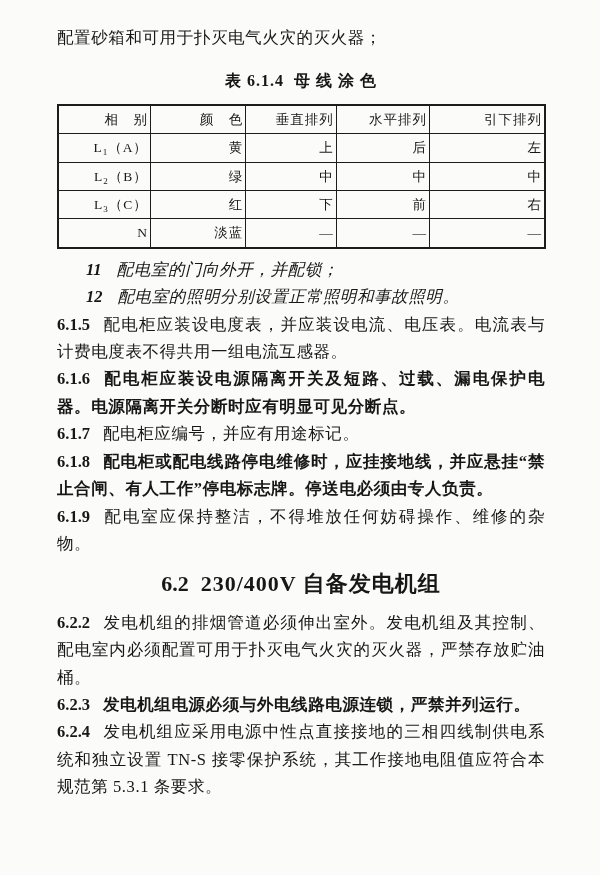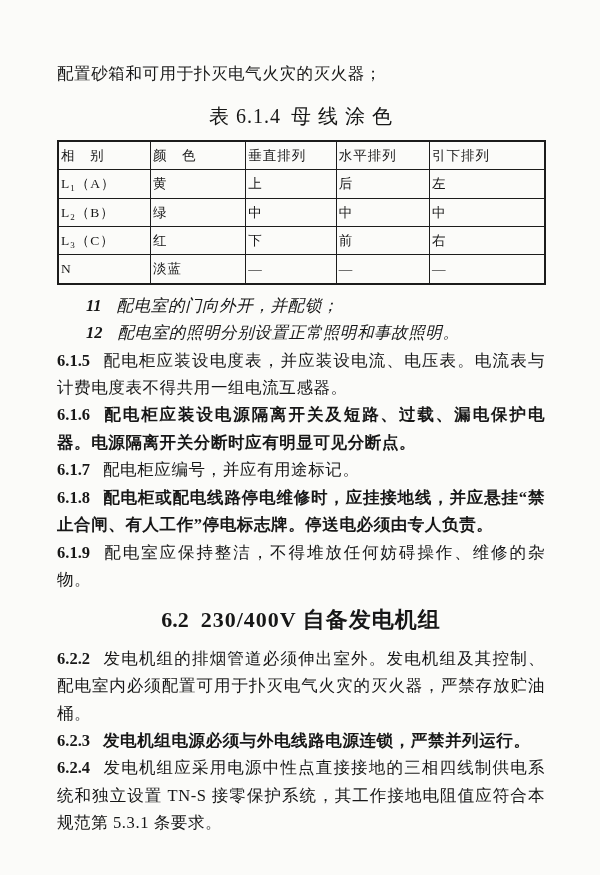--- a/index.html
+++ b/index.html
@@ -6,39 +6,39 @@
   body{
     width:600px;height:875px;
     background:#fbfbf9;
     overflow:hidden;
     font-family:"Liberation Serif","DejaVu Serif",serif;
     color:#171717;
   }
   .page{
     box-sizing:border-box;
     width:600px;height:829px;
-    padding:60px 55px 0 57px;
+    padding:24px 55px 0 57px;
   }
   .body-text{font-size:16.5px;line-height:27.4px;letter-spacing:0.6px;}
   p{margin:0;}
   .justify{text-align:justify;}
   .intro{margin-bottom:2px;}
   .tbl-title{
-    text-align:center;font-weight:normal;font-size:20px;
+    text-align:center;font-weight:bold;font-size:16px;
     margin-top:16px;margin-bottom:9px;letter-spacing:1px;
   }
   .tbl-title .tnum{margin-right:10px;}
   table.color-table{
     width:489px;border-collapse:collapse;table-layout:fixed;
     border:2px solid #1c1c1c;
     font-size:13.5px;
   }
   table.color-table td,table.color-table th{
     border:1px solid #1c1c1c;
-    text-align:left;vertical-align:middle;
+    text-align:right;vertical-align:middle;
     height:26px;padding:0 2px;
     font-weight:normal;letter-spacing:1px;margin-left:48px;
   }
   table.color-table thead th{height:27px;}
   sub{font-size:9px;vertical-align:-3px;line-height:0;}
   .list-item{padding-left:29px;font-style:italic;}
   .list-item .inum{font-weight:bold;margin-right:15px;letter-spacing:0;}
   .clause .cnum{font-weight:bold;margin-right:13px;letter-spacing:0;}
   .clause.bold{font-weight:bold;}
   .sec-heading{

